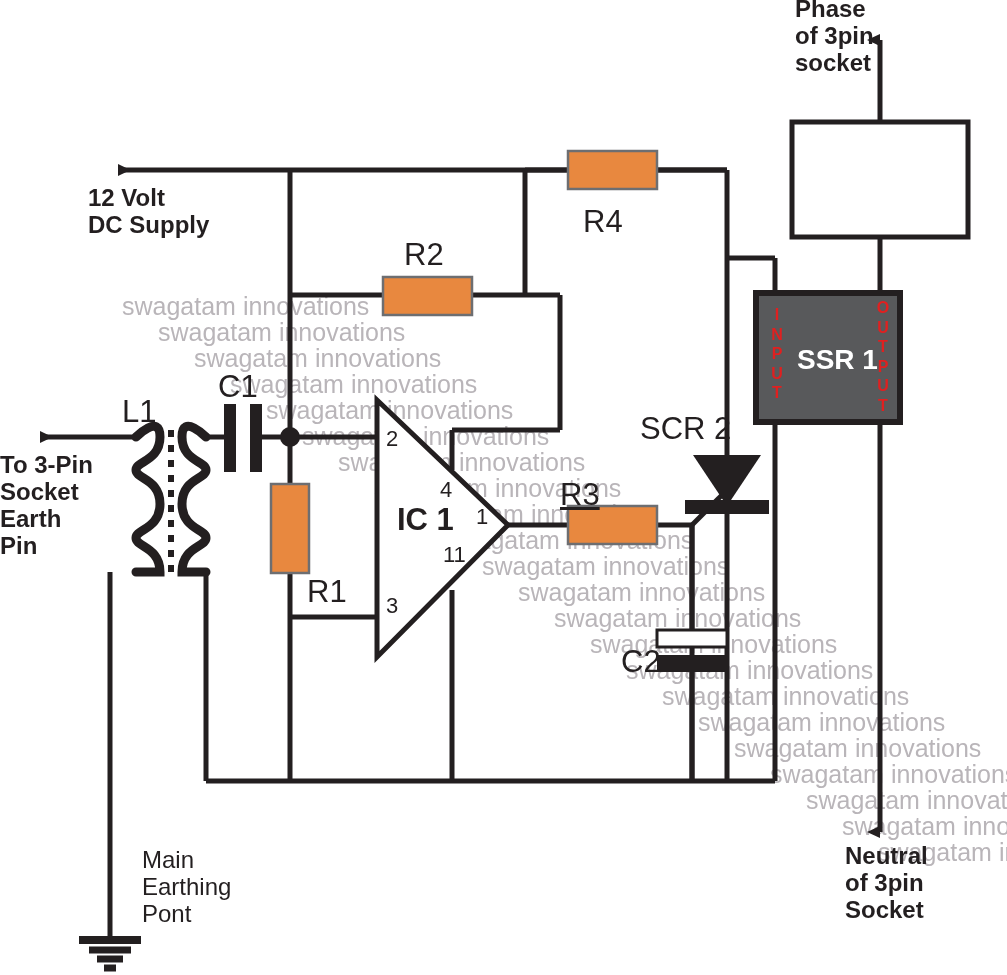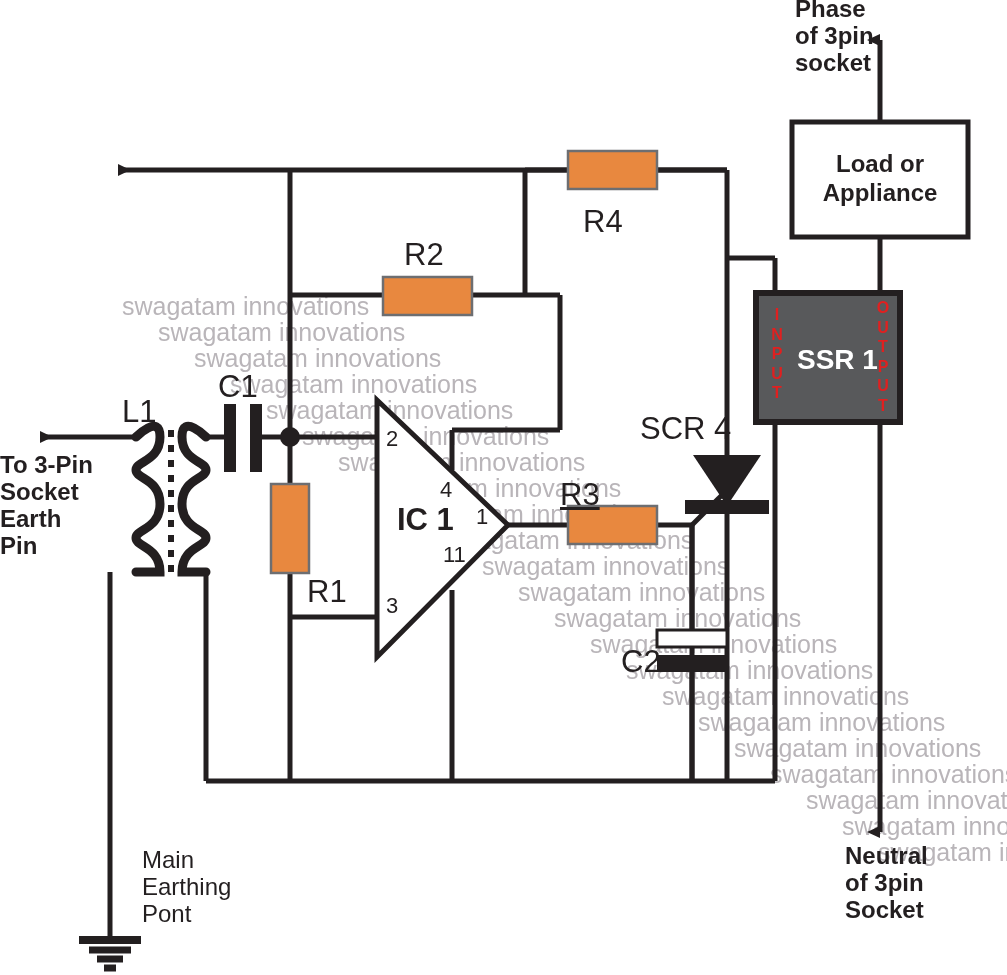--- a/index.html
+++ b/index.html
@@ -220,23 +220,23 @@
       <line x1="89" y1="950" x2="131" y2="950" stroke-width="7"></line>
       <line x1="97" y1="959" x2="123" y2="959" stroke-width="7"></line>
       <line x1="104" y1="968" x2="116" y2="968" stroke-width="7"></line>
     </g>
   </svg>
 
   <div class="lbl bold big" style="left:795px;top:-4px;">Phase
 of 3pin
 socket</div>
 
-  <div class="boxtxt" style="left:792px;top:150px;width:176px;">Load or
-Appliance</div>
-
+
+  <div class="lbl bold big" style="left:88px;top:185px;">12 Volt
+DC Supply</div>
 
   <div class="lbl bold big" style="left:0px;top:452px;">To 3-Pin
 Socket
 Earth
 Pin</div>
 
   <div class="lbl big" style="left:142px;top:847px;">Main
 Earthing
 Pont</div>
 
@@ -245,21 +245,21 @@
 Socket</div>
 
   <div class="lbl comp" style="left:122px;top:395px;">L1</div>
   <div class="lbl comp" style="left:218px;top:370px;">C1</div>
   <div class="lbl comp" style="left:307px;top:527px;margin-top:48px;">R1</div>
   <div class="lbl comp" style="left:404px;top:238px;">R2</div>
   <div class="lbl comp" style="left:560px;top:478px;text-decoration:underline;">R3</div>
   <div class="lbl comp" style="left:583px;top:205px;">R4</div>
   <div class="lbl comp" style="left:621px;top:645px;">C2</div>
   <div class="lbl bold comp" style="left:397px;top:503px;text-align:right;">IC 1</div>
-  <div class="lbl comp" style="left:640px;top:412px;">SCR 4</div>
+  <div class="lbl comp" style="left:640px;top:412px;">SCR 2</div>
 
   <div class="lbl pin" style="left:386px;top:427px;">2</div>
   <div class="lbl pin" style="left:386px;top:594px;">3</div>
   <div class="lbl pin" style="left:476px;top:505px;">1</div>
   <div class="lbl pin" style="left:440px;top:478px;">4</div>
   <div class="lbl pin" style="left:443px;top:543px;">11</div>
 
   <div class="ssrtxt" style="left:766px;top:305px;width:22px;">I
 N
 P

